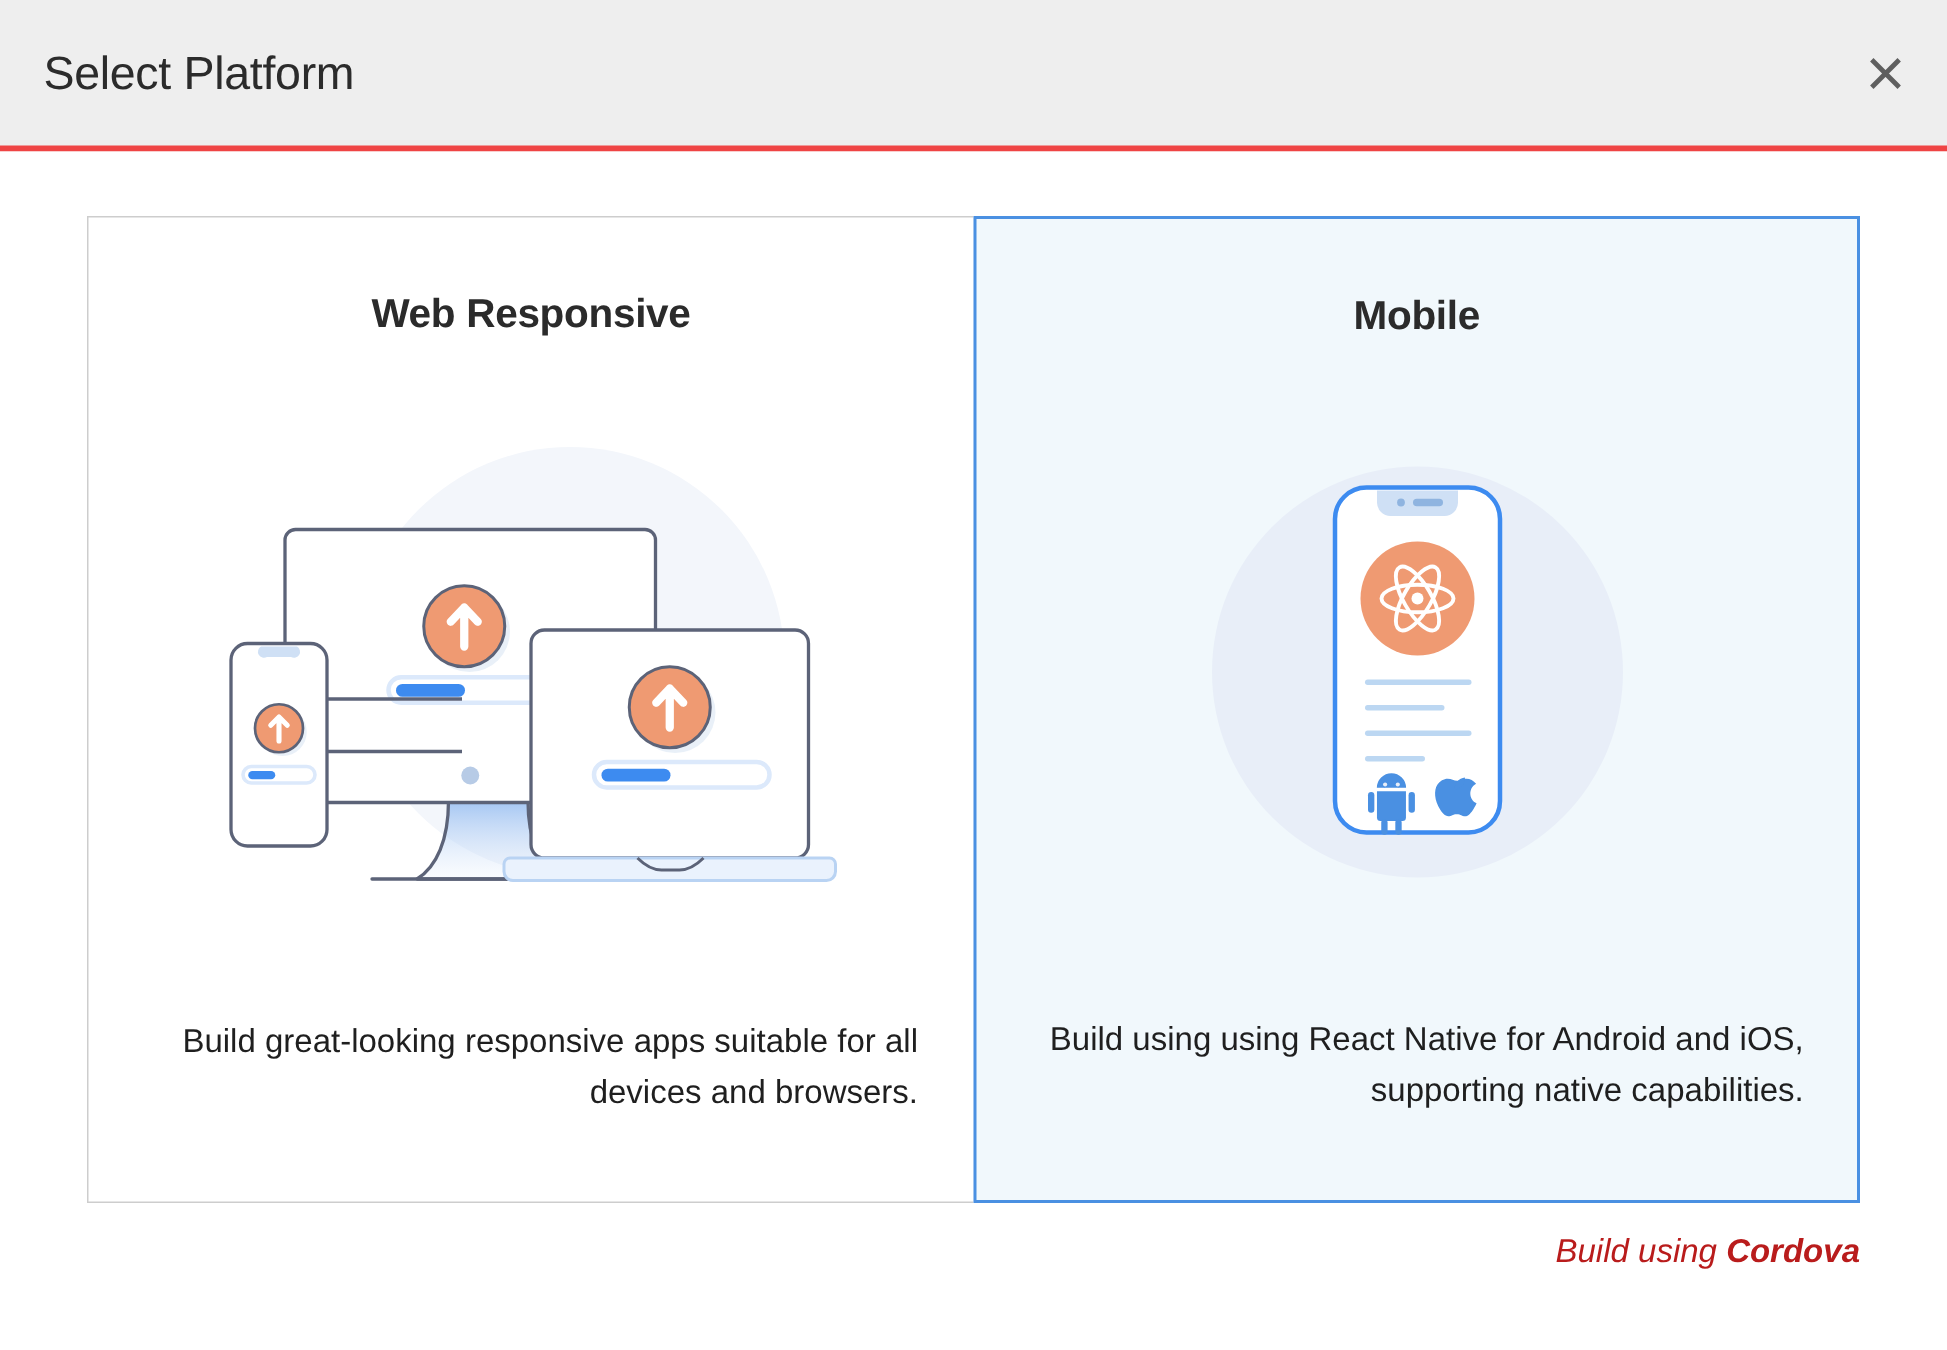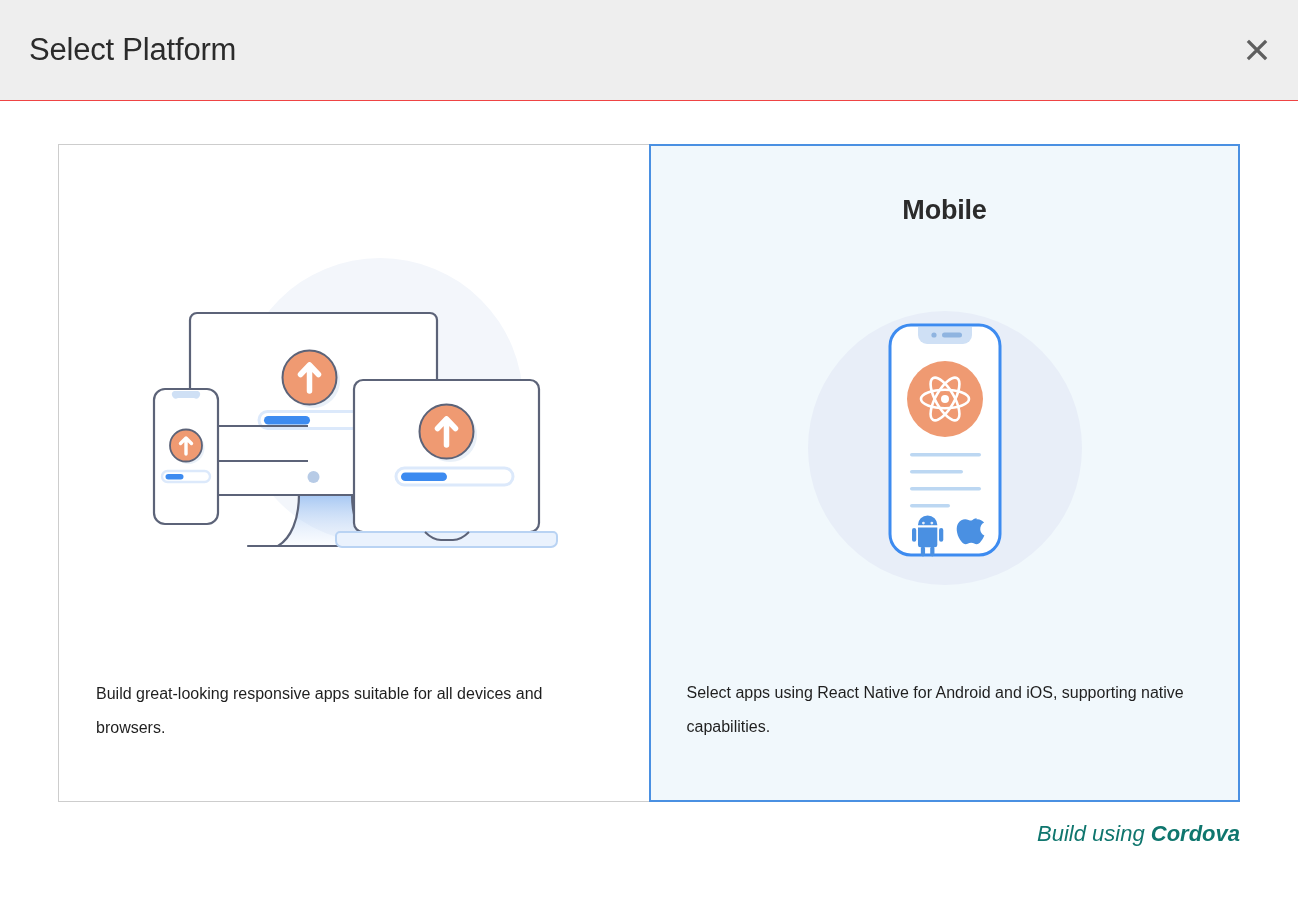--- a/index.html
+++ b/index.html
@@ -13,21 +13,21 @@
     font-family: "Liberation Sans", sans-serif;
     -webkit-font-smoothing: antialiased;
     overflow: hidden;
   }
 
   
   .dialog-header {
     position: relative;
     height: 101px;
     background: #eeeeee;
-    border-bottom: 1px solid #ef4444;
+    border-bottom: 4px solid #ef4444;
     box-sizing: border-box;
   }
   .dialog-title {
     position: absolute;
     left: 29px;
     top: 50%;
     transform: translateY(-50%);
     font-size: 31px;
     font-weight: 400;
     color: #2b2b2b;
@@ -100,39 +100,39 @@
     width: 100%;
     display: flex;
     align-items: center;
     justify-content: center;
     margin-top: -6px;
   }
 
   .card-desc {
     width: 516px;
     margin-bottom: 56px;
-    text-align: left;
-    font-size: 16px;
+    text-align: right;
+    font-size: 22px;
     line-height: 34px;
     color: #1f1f1f;
   }
   .card-desc b { font-weight: 400; }
 
   
   .footer-link-wrap {
     position: absolute;
     right: 58px;
     top: 720px;
     text-align: right;
   }
   .cordova-link {
     font-size: 22px;
     font-style: italic;
     font-weight: 400;
-    color: #0f766e;
+    color: #b91c1c;
     text-decoration: none;
     cursor: pointer;
     white-space: nowrap;
   }
   .cordova-link b { font-weight: 700; }
 </style>
 </head>
 <body>
 
 <div class="dialog-header">
@@ -144,20 +144,21 @@
       </svg>
     </span>
   </button>
 </div>
 
 <div class="dialog-body">
 
   <div class="cards-row">
 
     <div class="platform-card card-web">
+      <div class="card-title">Web Responsive</div>
 
       <div class="card-art">
         <svg width="412" height="300" viewBox="0 0 412 300" aria-hidden="true">
 
           <circle cx="232" cy="143" r="143" fill="#f3f6fb"></circle>
 
           <defs>
             <linearGradient id="standGrad" x1="0" y1="0" x2="0" y2="1">
               <stop offset="0%" stop-color="#8ab6f0" stop-opacity="0.75"></stop>
               <stop offset="100%" stop-color="#dce9fb" stop-opacity="0.15"></stop>
@@ -252,21 +253,21 @@
           </g>
 
           <g fill="#4a90e2" transform="translate(152,208)">
             <path d="M23.2 21.8 c-1.2 2.7 -1.8 3.9 -3.4 6.3 -2.2 3.4 -5.2 7.6 -9 7.6 -3.4 0 -4.3 -2.2 -8.9 -2.2 -4.6 0 -5.6 2.2 -9 2.2 -3.8 0 -6.7 -3.8 -8.9 -7.2 -6.2 -9.5 -6.9 -20.6 -3 -26.5 2.7 -4.2 7 -6.6 11.1 -6.6 4.2 0 6.8 2.3 10.2 2.3 3.3 0 5.3 -2.3 10.1 -2.3 3.7 0 7.6 2 10.3 5.5 -9 4.9 -7.6 17.8 0.5 20.9 z" transform="translate(12,5) scale(0.62)"></path>
             <path d="M14.5 7.6 c1.8 -2.3 3.1 -5.5 2.6 -8.8 -2.9 0.2 -6.3 2 -8.3 4.5 -1.8 2.2 -3.3 5.5 -2.7 8.6 3.1 0.1 6.4 -1.8 8.4 -4.3 z" transform="translate(8,2) scale(0.62)"></path>
           </g>
         </svg>
       </div>
 
       <div class="card-desc">
-        <span>Select apps using </span><b>React Native</b><span> for Android and iOS, supporting native capabilities.</span>
+        <span>Build using using </span><b>React Native</b><span> for Android and iOS, supporting native capabilities.</span>
       </div>
     </div>
 
   </div>
 
   <div class="footer-link-wrap">
     <a class="cordova-link" href="#"><span>Build using </span><b>Cordova</b></a>
   </div>
 
 </div>

